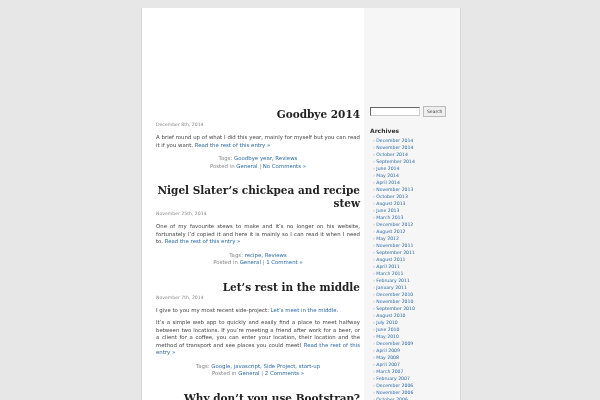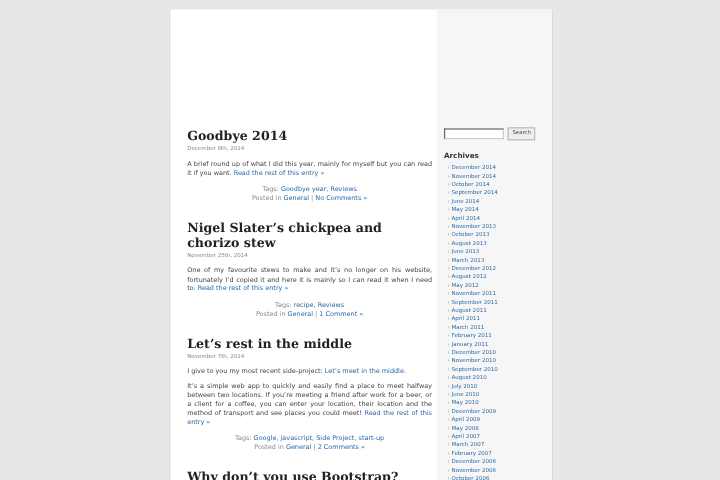--- a/index.html
+++ b/index.html
@@ -3,21 +3,21 @@
 <meta charset="utf-8">
 <style>
   html, body { margin:0; padding:0; }
   body { width:600px; height:400px; overflow:hidden; background:#e7e7e7; font-family:"DejaVu Sans", sans-serif; }
   #page { position:absolute; left:141px; top:8px; width:318px; height:400px; background:#fff; border-left:1px solid #d8d8d8; border-right:1px solid #d8d8d8; overflow:hidden; }
   #header { position:absolute; left:0; top:0; width:318px; height:90px; background:#fff; }
   #header .title { position:absolute; left:118px; top:40px; color:#fdfdfd; font-family:"DejaVu Serif", serif; font-size:12px; font-weight:bold; letter-spacing:1px; }
   #sidebar-bg { position:absolute; left:222px; top:0; width:96px; height:400px; background:#f6f6f6; }
   #content { position:absolute; left:14px; top:100px; width:204px; }
   .post { margin-bottom:14px; }
-  .post h2 { margin:0; font-family:"DejaVu Serif", serif; font-size:10.5px; font-weight:bold; color:#222; line-height:13px; }
+  .post h2 { margin:0; font-family:"DejaVu Serif", serif; font-size:10.5px; font-weight:bold; color:#222; line-height:13px;text-align:right; }
   .post .date { font-size:4.6px; color:#888; line-height:7px; margin-bottom:6px; }
   .post p { margin:0 0 5px 0; font-size:5.4px; line-height:7.5px; color:#444; text-align:justify; }
   .post a, .meta a, #sidebar a { color:#2a6aa8; text-decoration:none; }
   .meta { text-align:center; font-size:5.4px; line-height:7.5px; color:#888; margin-top:6px; }
   #sidebar { position:absolute; left:228px; top:98px; width:86px; }
   #sidebar .search-row { display:flex; align-items:center; gap:3px; margin-bottom:10px; }
   #sidebar input { width:46px; height:5px; border:1px solid #666; border-color:#666 #ccc #ccc #666; padding:1px; font-size:5px; background:#fff; }
   #sidebar button { height:11px; padding:0 3px; font-size:4.5px; border:1px solid #bbb; background:#eee; color:#444; font-family:"DejaVu Sans", sans-serif; }
   #sidebar h3 { margin:0 0 3px 0; font-size:6px; font-weight:bold; color:#333; }
   #sidebar ul { list-style:none; margin:0; padding:0 0 0 3px; }
@@ -37,21 +37,21 @@
       <div class="post">
         <h2>Goodbye 2014</h2>
         <div class="date">December 8th, 2014</div>
         <p><span>A brief round up of what I did this year, mainly for myself but you can read it if you want. </span><a href="#">Read the rest of this entry »</a></p>
         <div class="meta">
           <div><span>Tags: </span><a href="#">Goodbye year, Reviews</a></div>
           <div><span>Posted in </span><a href="#">General</a><span> | </span><a href="#">No Comments »</a></div>
         </div>
       </div>
       <div class="post">
-        <h2>Nigel Slater’s chickpea and chorizo stew</h2>
+        <h2>Nigel Slater’s chickpea and recipe stew</h2>
         <div class="date">November 25th, 2014</div>
         <p><span>One of my favourite stews to make and it’s no longer on his website, fortunately I’d copied it and here it is mainly so I can read it when I need to. </span><a href="#">Read the rest of this entry »</a></p>
         <div class="meta">
           <div><span>Tags: </span><a href="#">recipe, Reviews</a></div>
           <div><span>Posted in </span><a href="#">General</a><span> | </span><a href="#">1 Comment »</a></div>
         </div>
       </div>
       <div class="post">
         <h2>Let’s rest in the middle</h2>
         <div class="date">November 7th, 2014</div>

